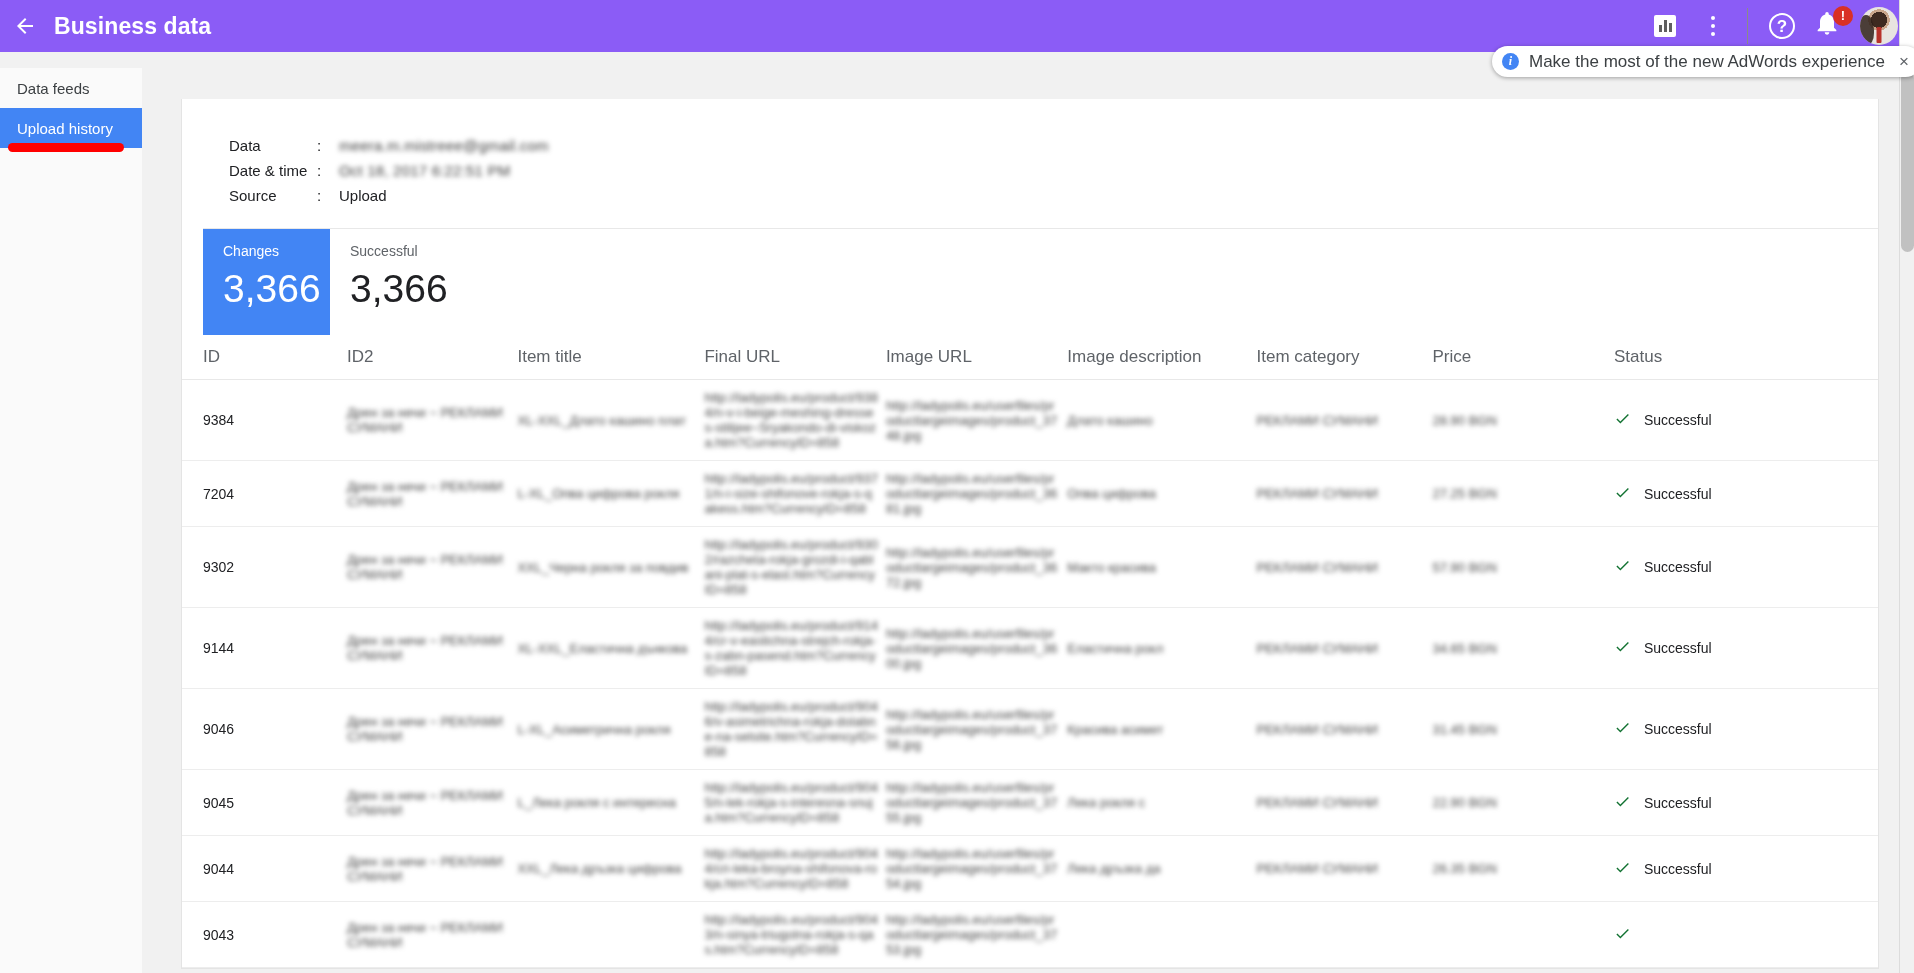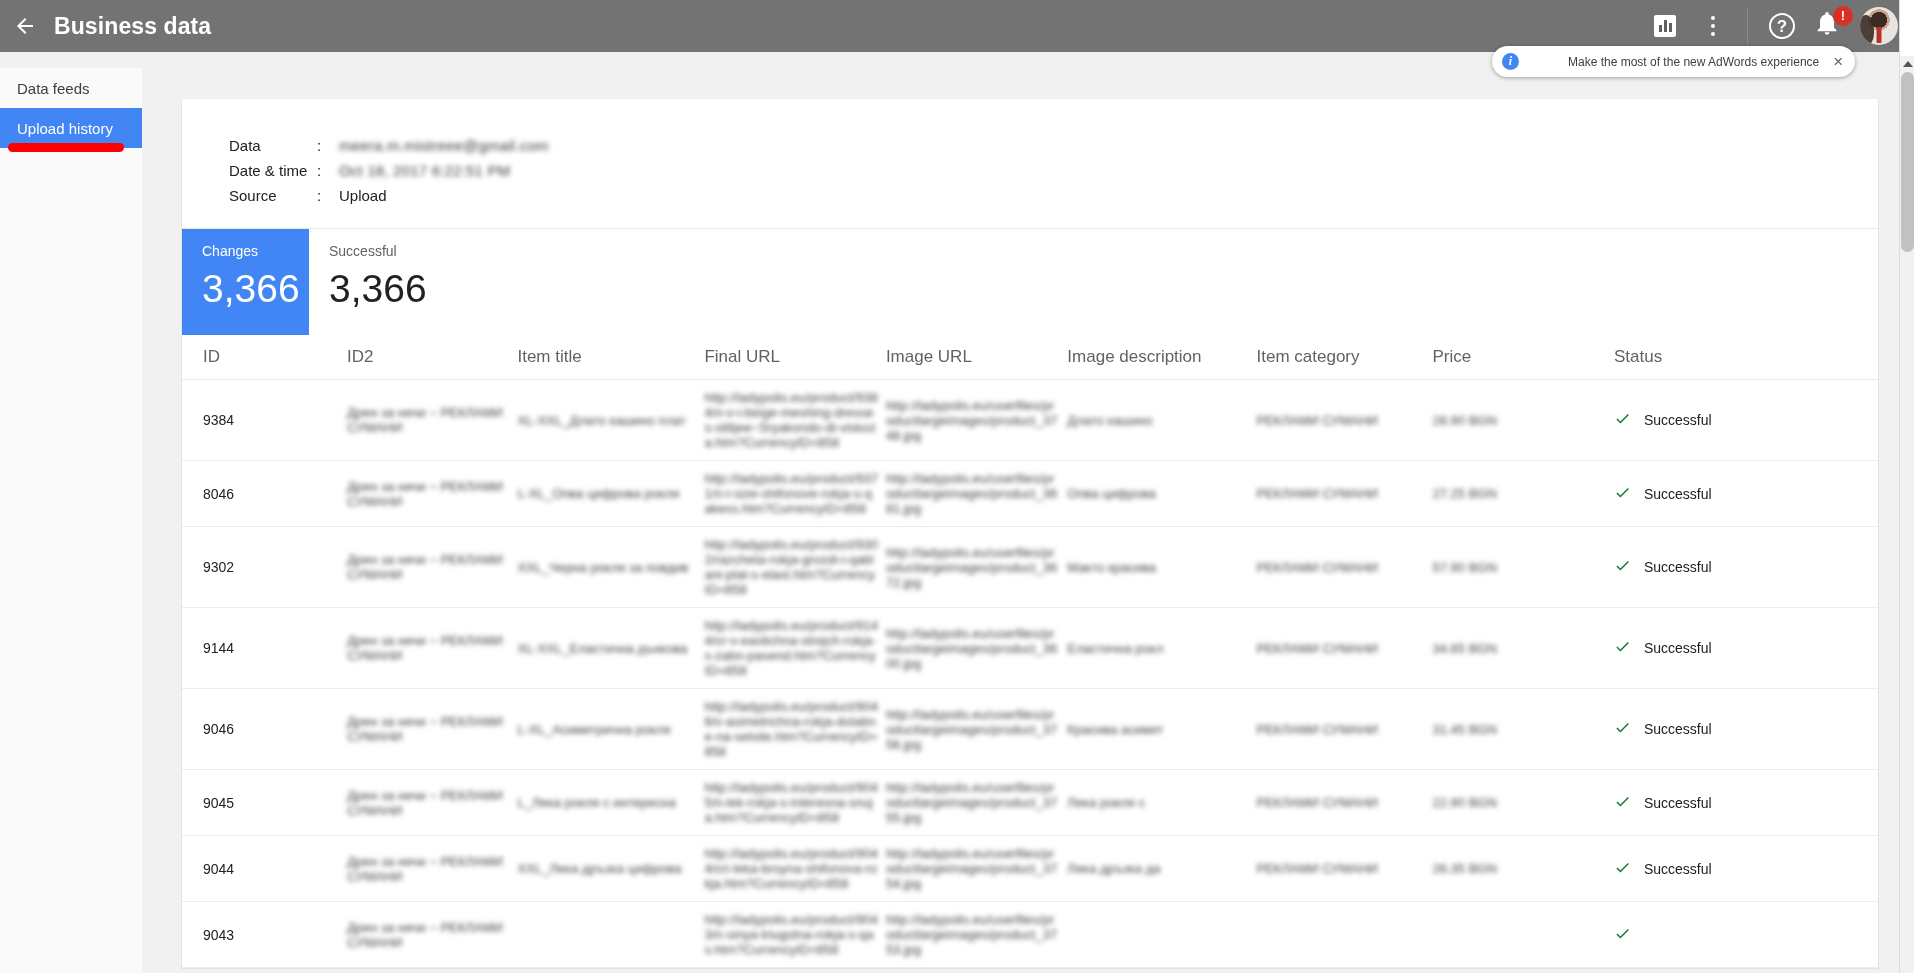--- a/index.html
+++ b/index.html
@@ -7,21 +7,21 @@
     width: 1914px; height: 973px;
     overflow: hidden;
     font-family: "Liberation Sans", sans-serif;
     background: #f1f1f1;
   }
 
   
   .appbar {
     position: absolute; top: 0; left: 0;
     width: 1914px; height: 52px;
-    background: #737373;
+    background: #8b5cf6;
     display: flex; align-items: center;
   }
   .back-btn {
     width: 30px; height: 30px; margin-left: 10px; margin-right: 14px;
     display: flex; align-items: center; justify-content: center;
     cursor: pointer;
   }
   .back-btn svg { display: block; }
   .appbar-title {
     color: #ffffff; font-size: 23px; font-weight: bold;
@@ -94,21 +94,21 @@
     padding: 0 12px 0 10px;
     z-index: 30;
   }
   .toast-info {
     width: 17px; height: 17px; border-radius: 50%;
     background: #4285f4; color: #fff;
     font-size: 12px; font-weight: bold; font-style: italic;
     display: flex; align-items: center; justify-content: center;
     margin-right: 10px; font-family: "Liberation Serif", serif;
   }
-  .toast-text { font-size: 12px; color: #3c4043; white-space: nowrap; margin-left: 39px; }
+  .toast-text { font-size: 17px; color: #3c4043; white-space: nowrap; }
   .toast-close {
     margin-left: 14px; font-size: 17px; color: #5f6368; cursor: pointer;
     line-height: 1;
   }
 
   
   .sidebar {
     position: absolute; top: 68px; left: 0;
     width: 157px; height: 905px;
     background: #fafafa; border-right: 1px solid #e0e0e0;
@@ -147,21 +147,21 @@
 
   
   .meta { padding: 34px 0 20px 47px; }
   .meta-row { display: flex; align-items: center; height: 25px; font-size: 15px; }
   .meta-label { width: 88px; color: #202124; }
   .meta-colon { width: 22px; color: #202124; }
   .meta-value { color: #202124; }
   .blur { filter: blur(2.6px); color: #3b3b3b; letter-spacing: .2px; user-select: none; }
 
   
-  .stats { display: flex; border-top: 1px solid #e8e8e8; }
+  .stats { display: flex; border-top: 1px solid #e8e8e8; margin-left: 21px; }
   .stat {
     width: 127px; height: 106px;
     padding: 14px 0 0 20px;
   }
   .stat.active { background: #4285f4; }
   .stat-label { font-size: 14px; color: #5f6368; }
   .stat.active .stat-label { color: #fff; }
   .stat-value { font-size: 39px; color: #202124; margin-top: 8px; font-weight: 400; }
   .stat.active .stat-value { color: #fff; }
 
@@ -359,21 +359,21 @@
             <td>
               <span class="status-cell">
                 <span><svg class="check" viewBox="0 0 24 24" aria-hidden="true">
                     <path d="M9 16.2L4.8 12l-1.4 1.4L9 19 21 7l-1.4-1.4z" fill="#137333"></path>
                   </svg></span>
                 <span>Successful</span>
               </span>
             </td>
           </tr>
           <tr>
-            <td>8046</td>
+            <td>7204</td>
             <td>
               <span class="cell-blur">Дрен за нечи ~ РЕКЛАМИ СУМАНИ</span>
             </td>
             <td>
               <span class="cell-blur">L-XL_Опва цифрова рокля</span>
             </td>
             <td>
               <span class="cell-blur">http://ladypolis.eu/product/9371/n-i-size-shifonove-rokja-s-qakess.htm?CurrencyID=858</span>
             </td>
             <td>

